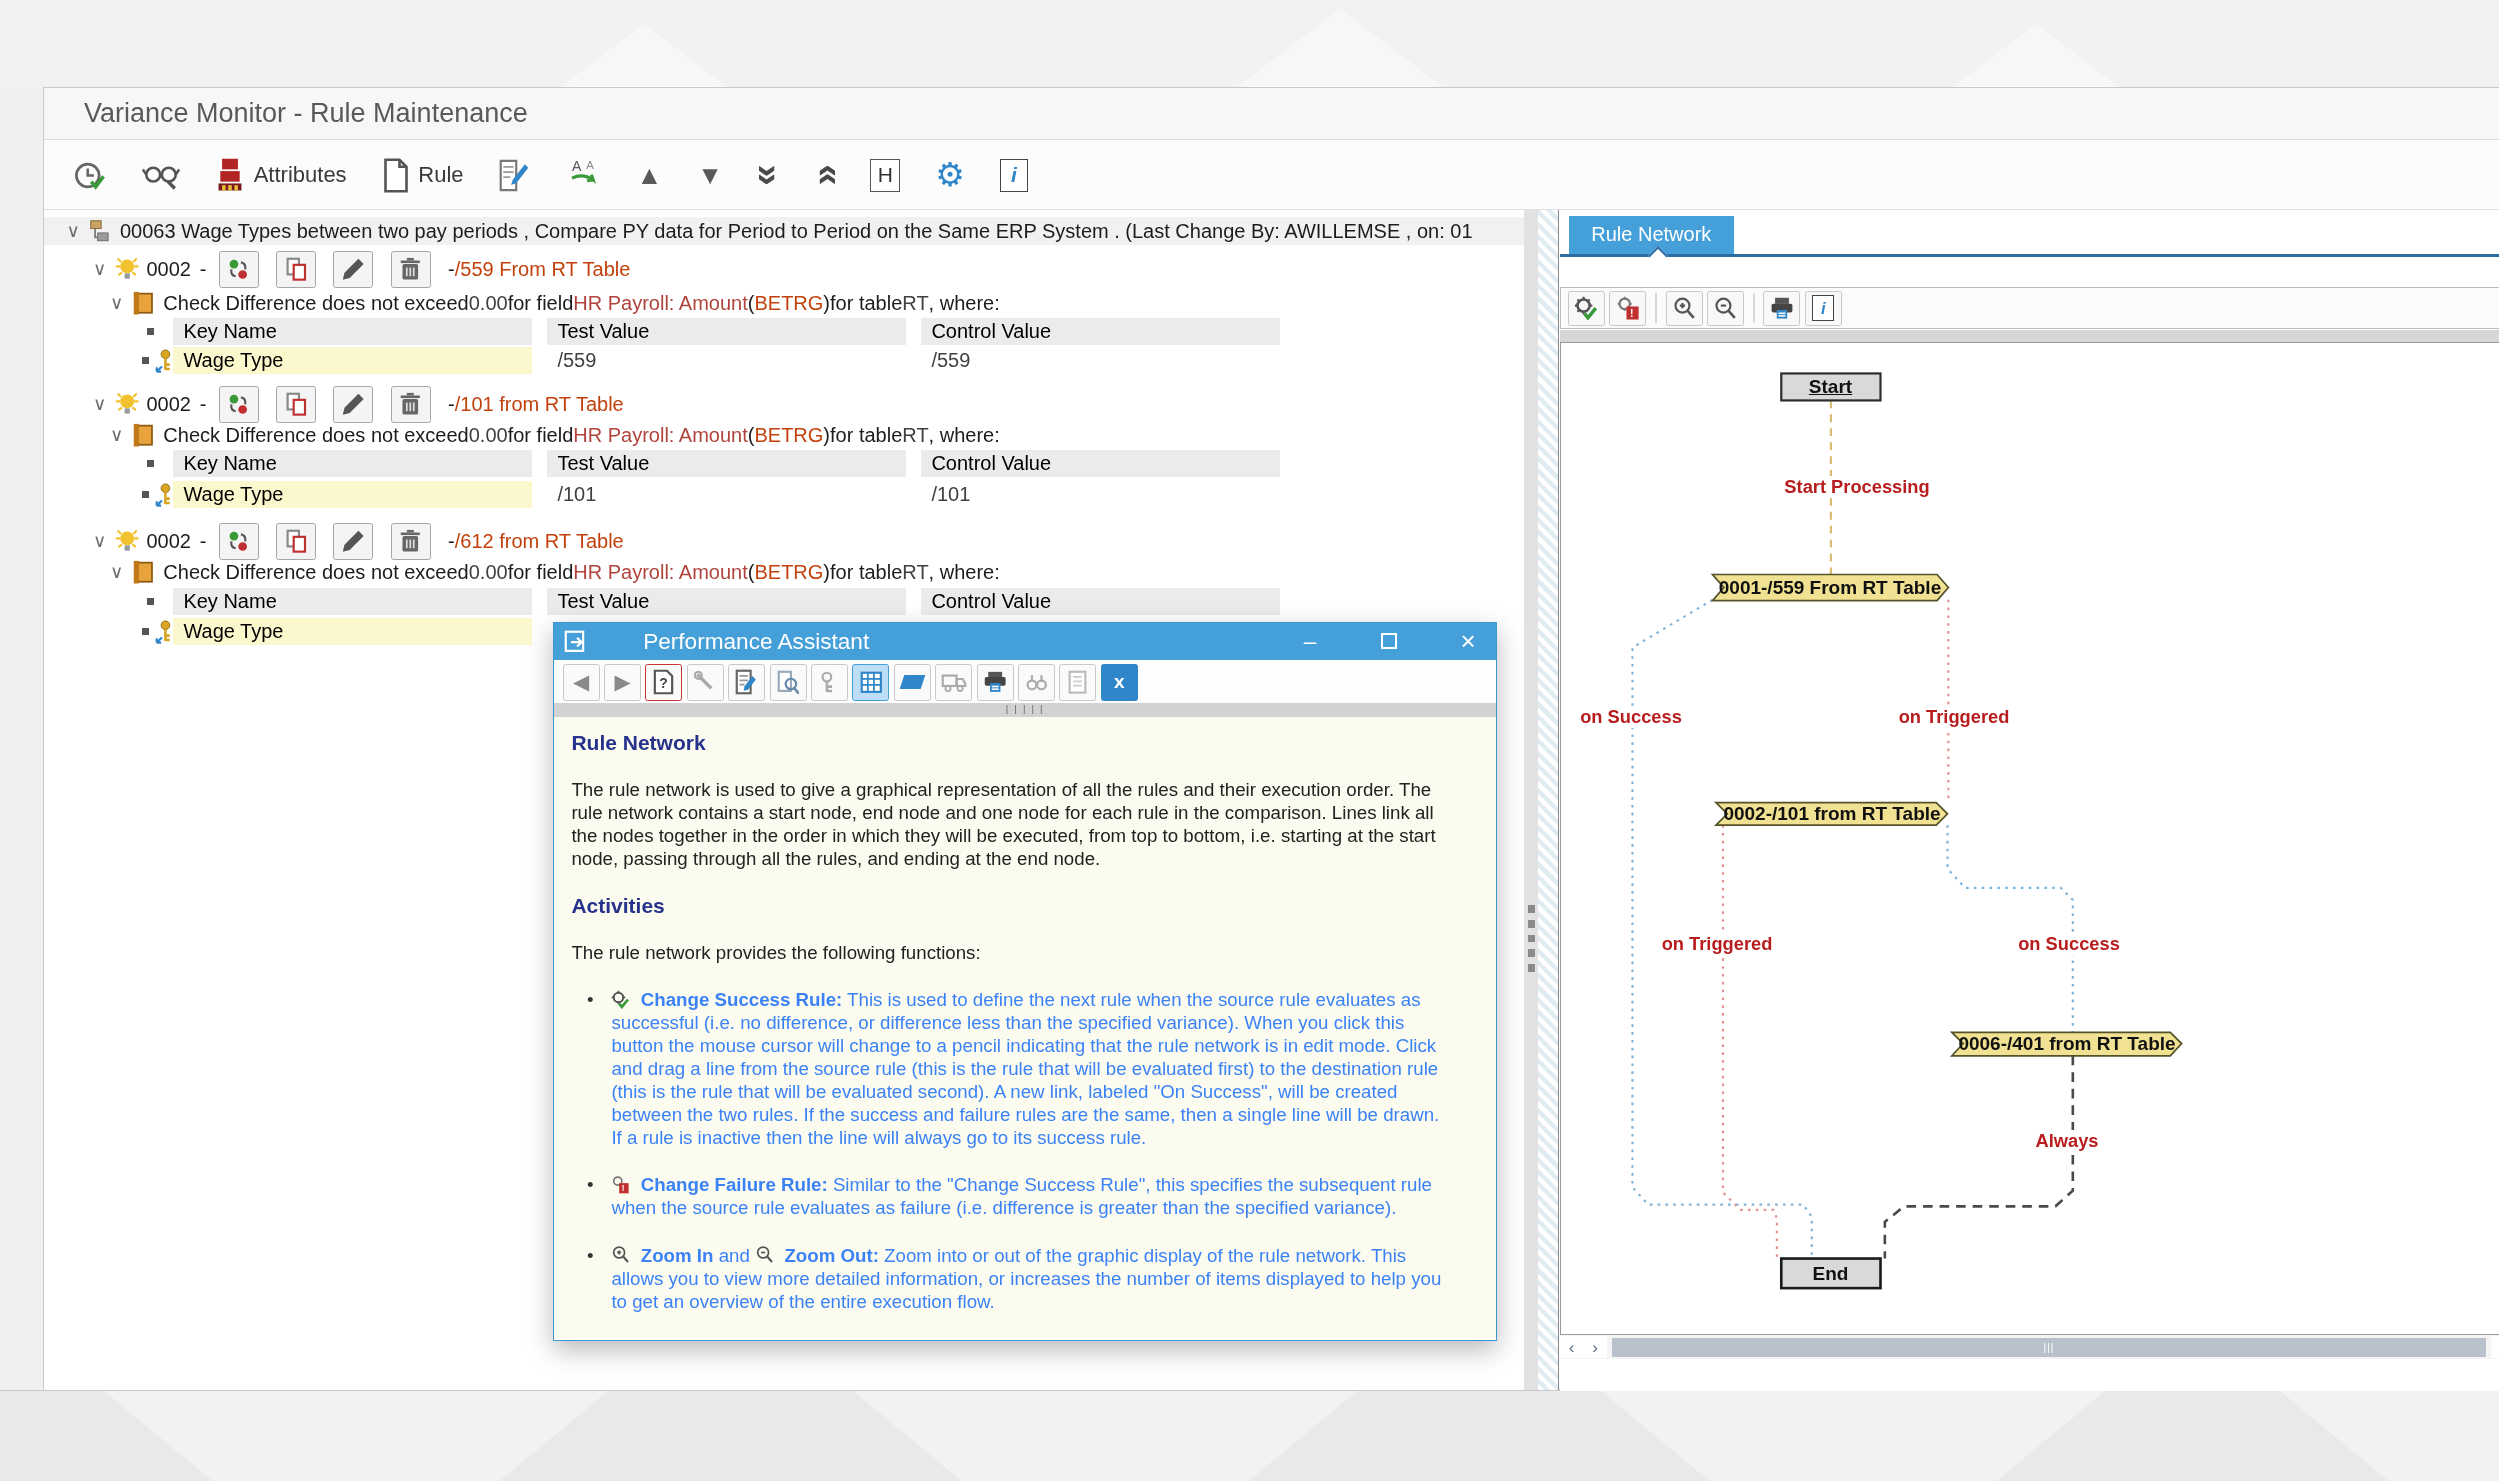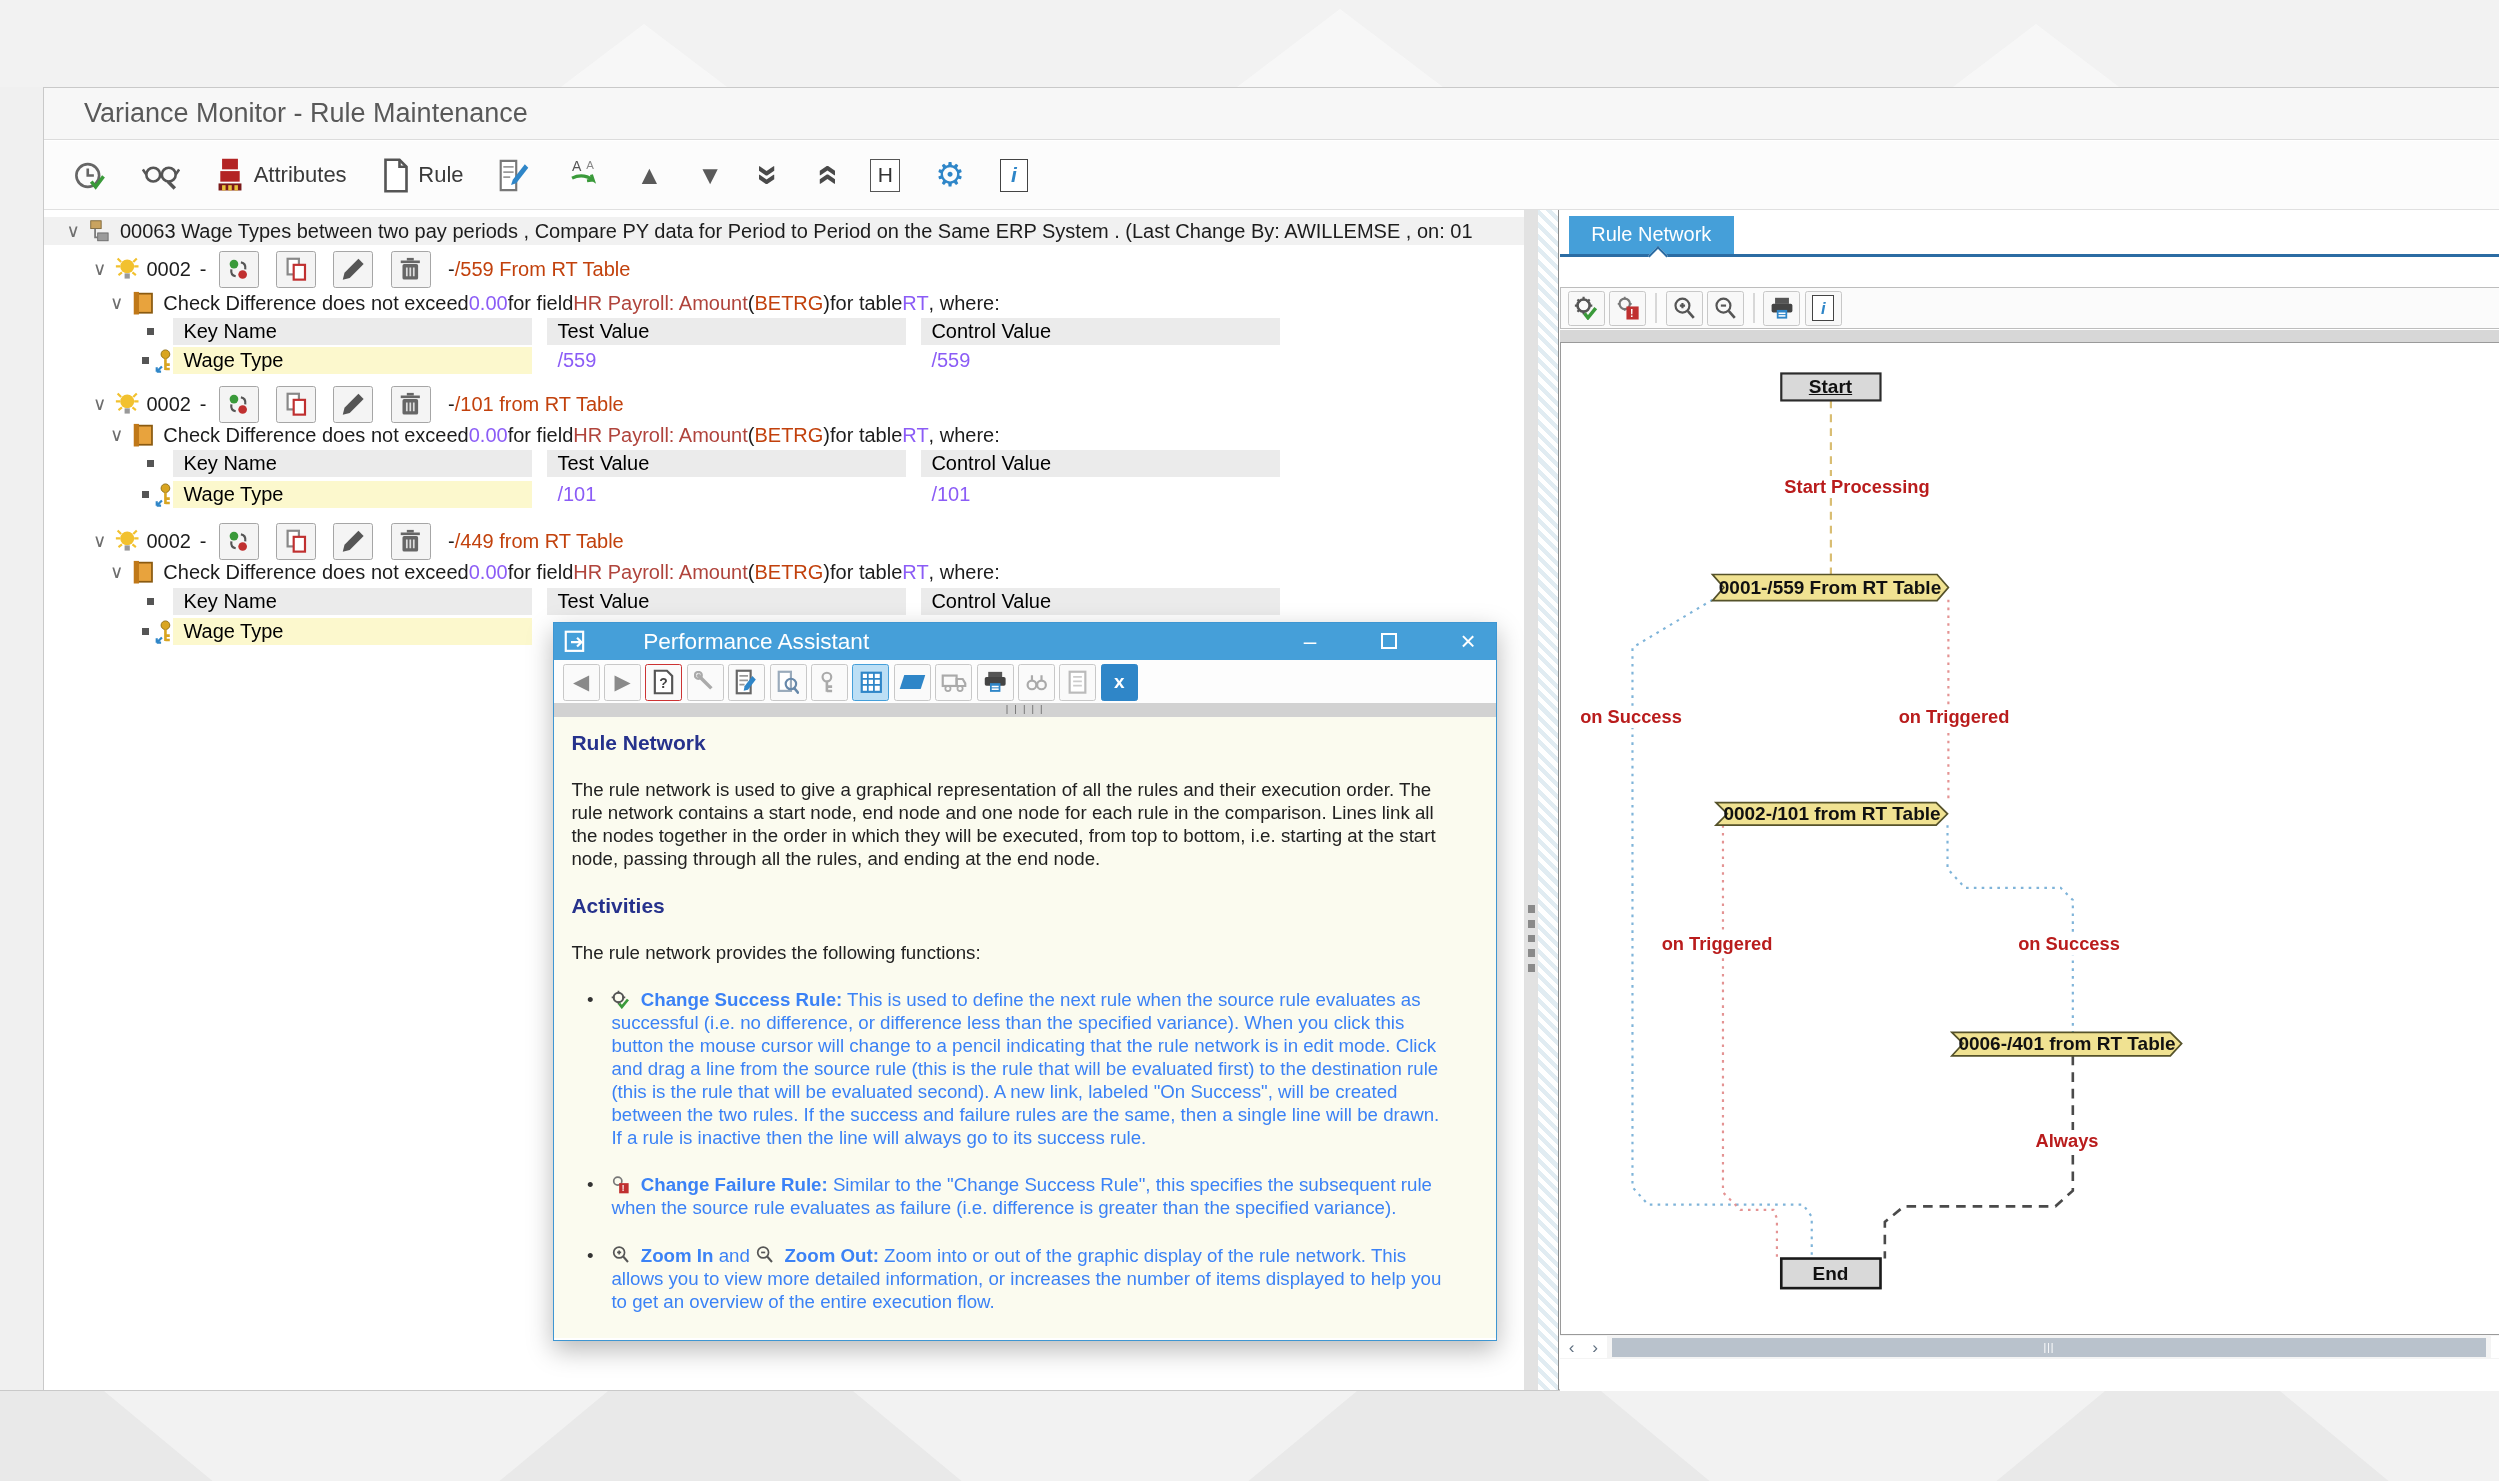--- a/index.html
+++ b/index.html
@@ -27,21 +27,21 @@
   .gear { font-size:33px; line-height:30px; }
   .gear.blue { color:#2f86c8; }
   .infobox { display:inline-flex; align-items:center; justify-content:center; width:28px; height:33px; border:1.7px solid #444; font-size:21px; font-style:italic; font-weight:bold; color:#2f86c8; background:#fff; }
 
   
   .tree { position:absolute; left:0; top:122px; width:1480px; height:1180px; background:#fff; overflow:hidden; }
   .trow { position:absolute; display:flex; align-items:center; font-size:20px; color:#1c1c1c; white-space:nowrap; }
   .root-row { background:#f1f1f1; width:1480px; }
   .chev { color:#6e6e6e; font-size:18.3px; margin-right:8.7px; }
   .tree-btn { width:40px; height:37px; border:0.9px solid #a6a6a6; border-radius:2.6px; background:#f4f4f4; display:inline-flex; align-items:center; justify-content:center; margin-right:17.4px; cursor:pointer; }
-  .blue { color:#c2410c; } .red { color:#8b5cf6; } .maroon { color:#b0443c; }
+  .blue { color:#c2410c; } .red { color:#404040; } .maroon { color:#b0443c; }
   .cell { height:27px; display:flex; align-items:center; padding-left:10.4px; position:absolute; top:0; }
   .hdrc { background:#ebebeb; }
   .keyc { background:#fcf8cd; }
   .sqbullet { position:absolute; width:7px; height:7px; background:#555; top:10.4px; }
 
   
   svg { display:block; }
 
   
   .pa { position:absolute; left:509px; top:534px; width:944px; height:719px; background:#fff; border:1.7px solid #3e96d2; box-shadow:0 8.7px 24.4px rgba(0,0,0,.28); z-index:60; }
@@ -376,21 +376,21 @@
         </span>
       <span class="tree-btn">
           <svg width="22.6" height="24.4" viewBox="0 0 26 28">
             <rect x="4" y="8" width="18" height="18" rx="2" fill="#666"></rect>
             <rect x="2" y="4" width="22" height="3" fill="#666"></rect>
             <rect x="9" y="1" width="8" height="3" fill="#666"></rect>
             <path d="M9 12 v10 M13 12 v10 M17 12 v10" stroke="#ddd" stroke-width="2"></path>
           </svg>
         </span>
       <span>- </span>
-      <span class="blue">/449 from RT Table</span>
+      <span class="blue">/612 from RT Table</span>
     </div>
 
     <div class="trow" style="left:66px; top:349px; height:26px;">
       <span class="chev">∨</span>
       <svg width="22.6" height="24.4" viewBox="0 0 26 28" style="margin-right:8.7px;">
           <rect x="4" y="3" width="19" height="22" fill="#e8a33d" stroke="#8a5a10" stroke-width="2"></rect>
           <rect x="2" y="1" width="6" height="26" fill="#c07818"></rect>
         </svg>
       <span>Check Difference does not exceed </span>
         <span class="red">0.00</span>

